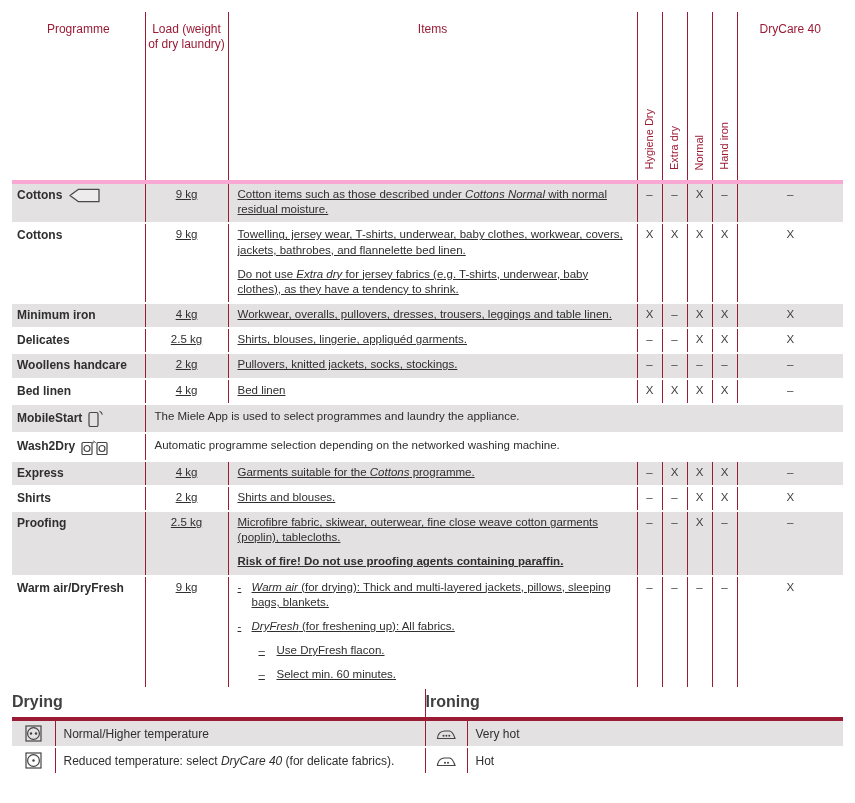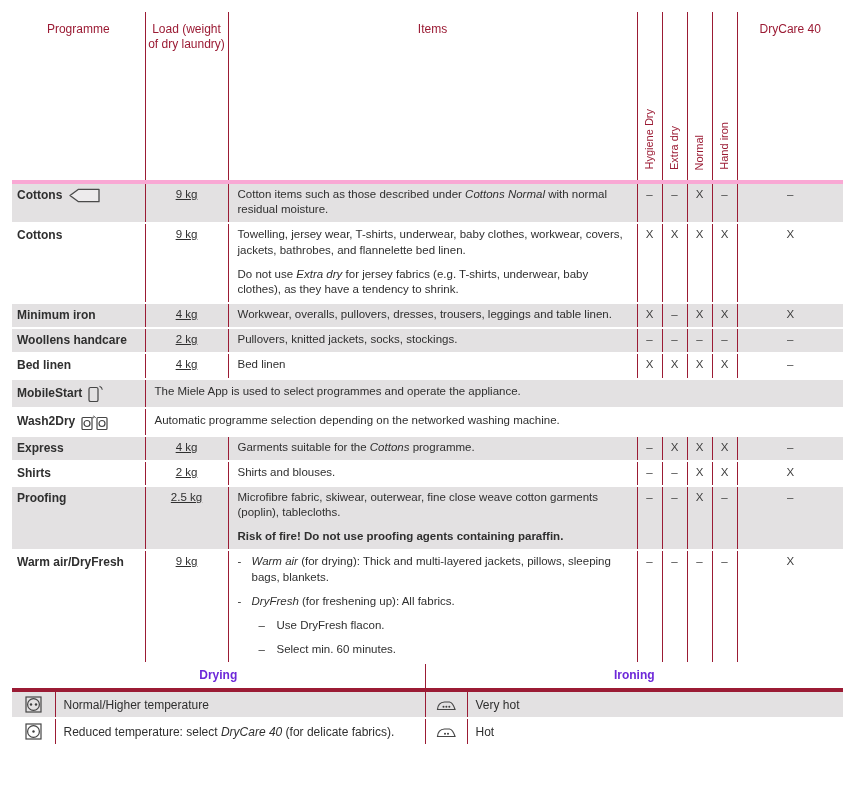--- a/index.html
+++ b/index.html
@@ -24,36 +24,36 @@
     font-size:11px; color:#9b1b34; white-space:nowrap;
   }
   .bl { border-left:1px solid #9b1b34; }
   .main-table td { border-bottom:2px solid #ffffff; }
   tr.gray td { background:#e3e1e2; }
   .prog-cell { font-weight:bold; font-size:12px; padding:4px 4px 4px 5px; white-space:nowrap; }
   .prog-cell .icon { display:inline-block; vertical-align:middle; margin-left:6px; }
   .load-cell { text-align:center; font-size:11.5px; padding:4px 2px;text-decoration:underline; }
   .items-cell { font-size:11.5px; padding:3px 9px 5px 9px; line-height:1.32; }
   .span-cell  { font-size:11.5px; padding:4px 9px 5px 9px; line-height:1.32; }
-  .para { margin:0; }
+  .para { margin:0;text-decoration:underline; }
   .para + .para { margin-top:9px; }
   .para.fw-bold { font-weight:bold; }
   .bullet { display:flex; }
   .bullet .bm { flex:none; width:14px; }
   .bullet.ind1 { margin-left:21px; }
   .bullet.ind1 .bm { width:18px; }
   .mark { text-align:center; font-size:11.5px; padding:4px 0; color:#3f3f3f; }
 
   
   .legend { font-size:11.5px; margin:13px 0 10px 2px; color:#2f2f2f; }
 
   
   .care-table { width:831px; }
   .care-table th {
-    color:#6d28d9; font-size:12px; font-weight:bold; text-align:center;
+    color:#404040; font-size:16px; font-weight:bold; text-align:left;
     padding:4px 0 6px 0; border-bottom:4px solid #9b1b34;
   }
   .care-table td { border-bottom:2px solid #ffffff; vertical-align:middle; height:21px; }
   .care-icon { text-align:center; padding:1px 0; font-size:11.5px; color:#3f3f3f; }
   .care-text { font-size:12px; padding:2px 8px; }
   .care-table .divider { border-left:1px solid #9b1b34; }
   .icon svg { display:block; }
   .care-icon .icon { display:inline-block; vertical-align:middle; }
 </style>
 </head>
@@ -117,20 +117,32 @@
           <td class="load-cell bl">4 kg</td>
           <td class="items-cell bl">
             <div class="para">Workwear, overalls, pullovers, dresses, trousers, leggings and table linen.</div>
           </td>
           <td class="mark bl">X</td>
           <td class="mark bl">–</td>
           <td class="mark bl">X</td>
           <td class="mark bl">X</td>
           <td class="mark bl">X</td>
         </tr>
+        <tr class="white">
+          <td class="prog-cell"><span>Delicates</span></td>
+          <td class="load-cell bl">2.5 kg</td>
+          <td class="items-cell bl">
+            <div class="para">Shirts, blouses, lingerie, appliquéd garments.</div>
+          </td>
+          <td class="mark bl">–</td>
+          <td class="mark bl">–</td>
+          <td class="mark bl">X</td>
+          <td class="mark bl">X</td>
+          <td class="mark bl">X</td>
+        </tr>
         <tr class="gray">
           <td class="prog-cell"><span>Woollens handcare</span></td>
           <td class="load-cell bl">2 kg</td>
           <td class="items-cell bl">
             <div class="para">Pullovers, knitted jackets, socks, stockings.</div>
           </td>
           <td class="mark bl">–</td>
           <td class="mark bl">–</td>
           <td class="mark bl">–</td>
           <td class="mark bl">–</td>
@@ -146,21 +158,21 @@
           <td class="mark bl">X</td>
           <td class="mark bl">X</td>
           <td class="mark bl">X</td>
           <td class="mark bl">–</td>
         </tr>
         <tr class="gray">
           <td class="prog-cell"><span>MobileStart</span><span class="icon"><svg width="16" height="19" viewBox="0 0 16 19">
                 <rect x="1" y="3.5" width="9" height="14" rx="1.6" stroke="#454545" fill="none" stroke-width="1.2"></rect>
                 <path d="M11.5 2.2 a4.2 4.2 0 0 1 2.8 3.6" fill="none" stroke="#4a4a4a" stroke-width="1.1"></path>
               </svg></span></td>
-          <td colspan="7" class="span-cell bl">The Miele App is used to select programmes and operate the appliance.</td>
+          <td colspan="7" class="span-cell bl">The Miele App is used to select programmes and laundry the appliance.</td>
         </tr>
         <tr class="white">
           <td class="prog-cell"><span>Wash2Dry</span><span class="icon"><svg width="27" height="18" viewBox="0 0 27 18">
                 <rect x="1" y="4.5" width="10" height="12" rx="1" stroke="#454545" fill="none" stroke-width="1.2"></rect>
                 <circle cx="6" cy="10.5" r="3" stroke="#454545" fill="none" stroke-width="1.2"></circle>
                 <rect x="16" y="4.5" width="10" height="12" rx="1" stroke="#454545" fill="none" stroke-width="1.2"></rect>
                 <circle cx="21" cy="10.5" r="3" stroke="#454545" fill="none" stroke-width="1.2"></circle>
                 <path d="M12.3 3 a3 3 0 0 1 2.2 2" fill="none" stroke="#4a4a4a" stroke-width="1"></path>
                 <circle cx="12" cy="4.6" r="0.8" fill="#4a4a4a"></circle>
               </svg></span></td>

